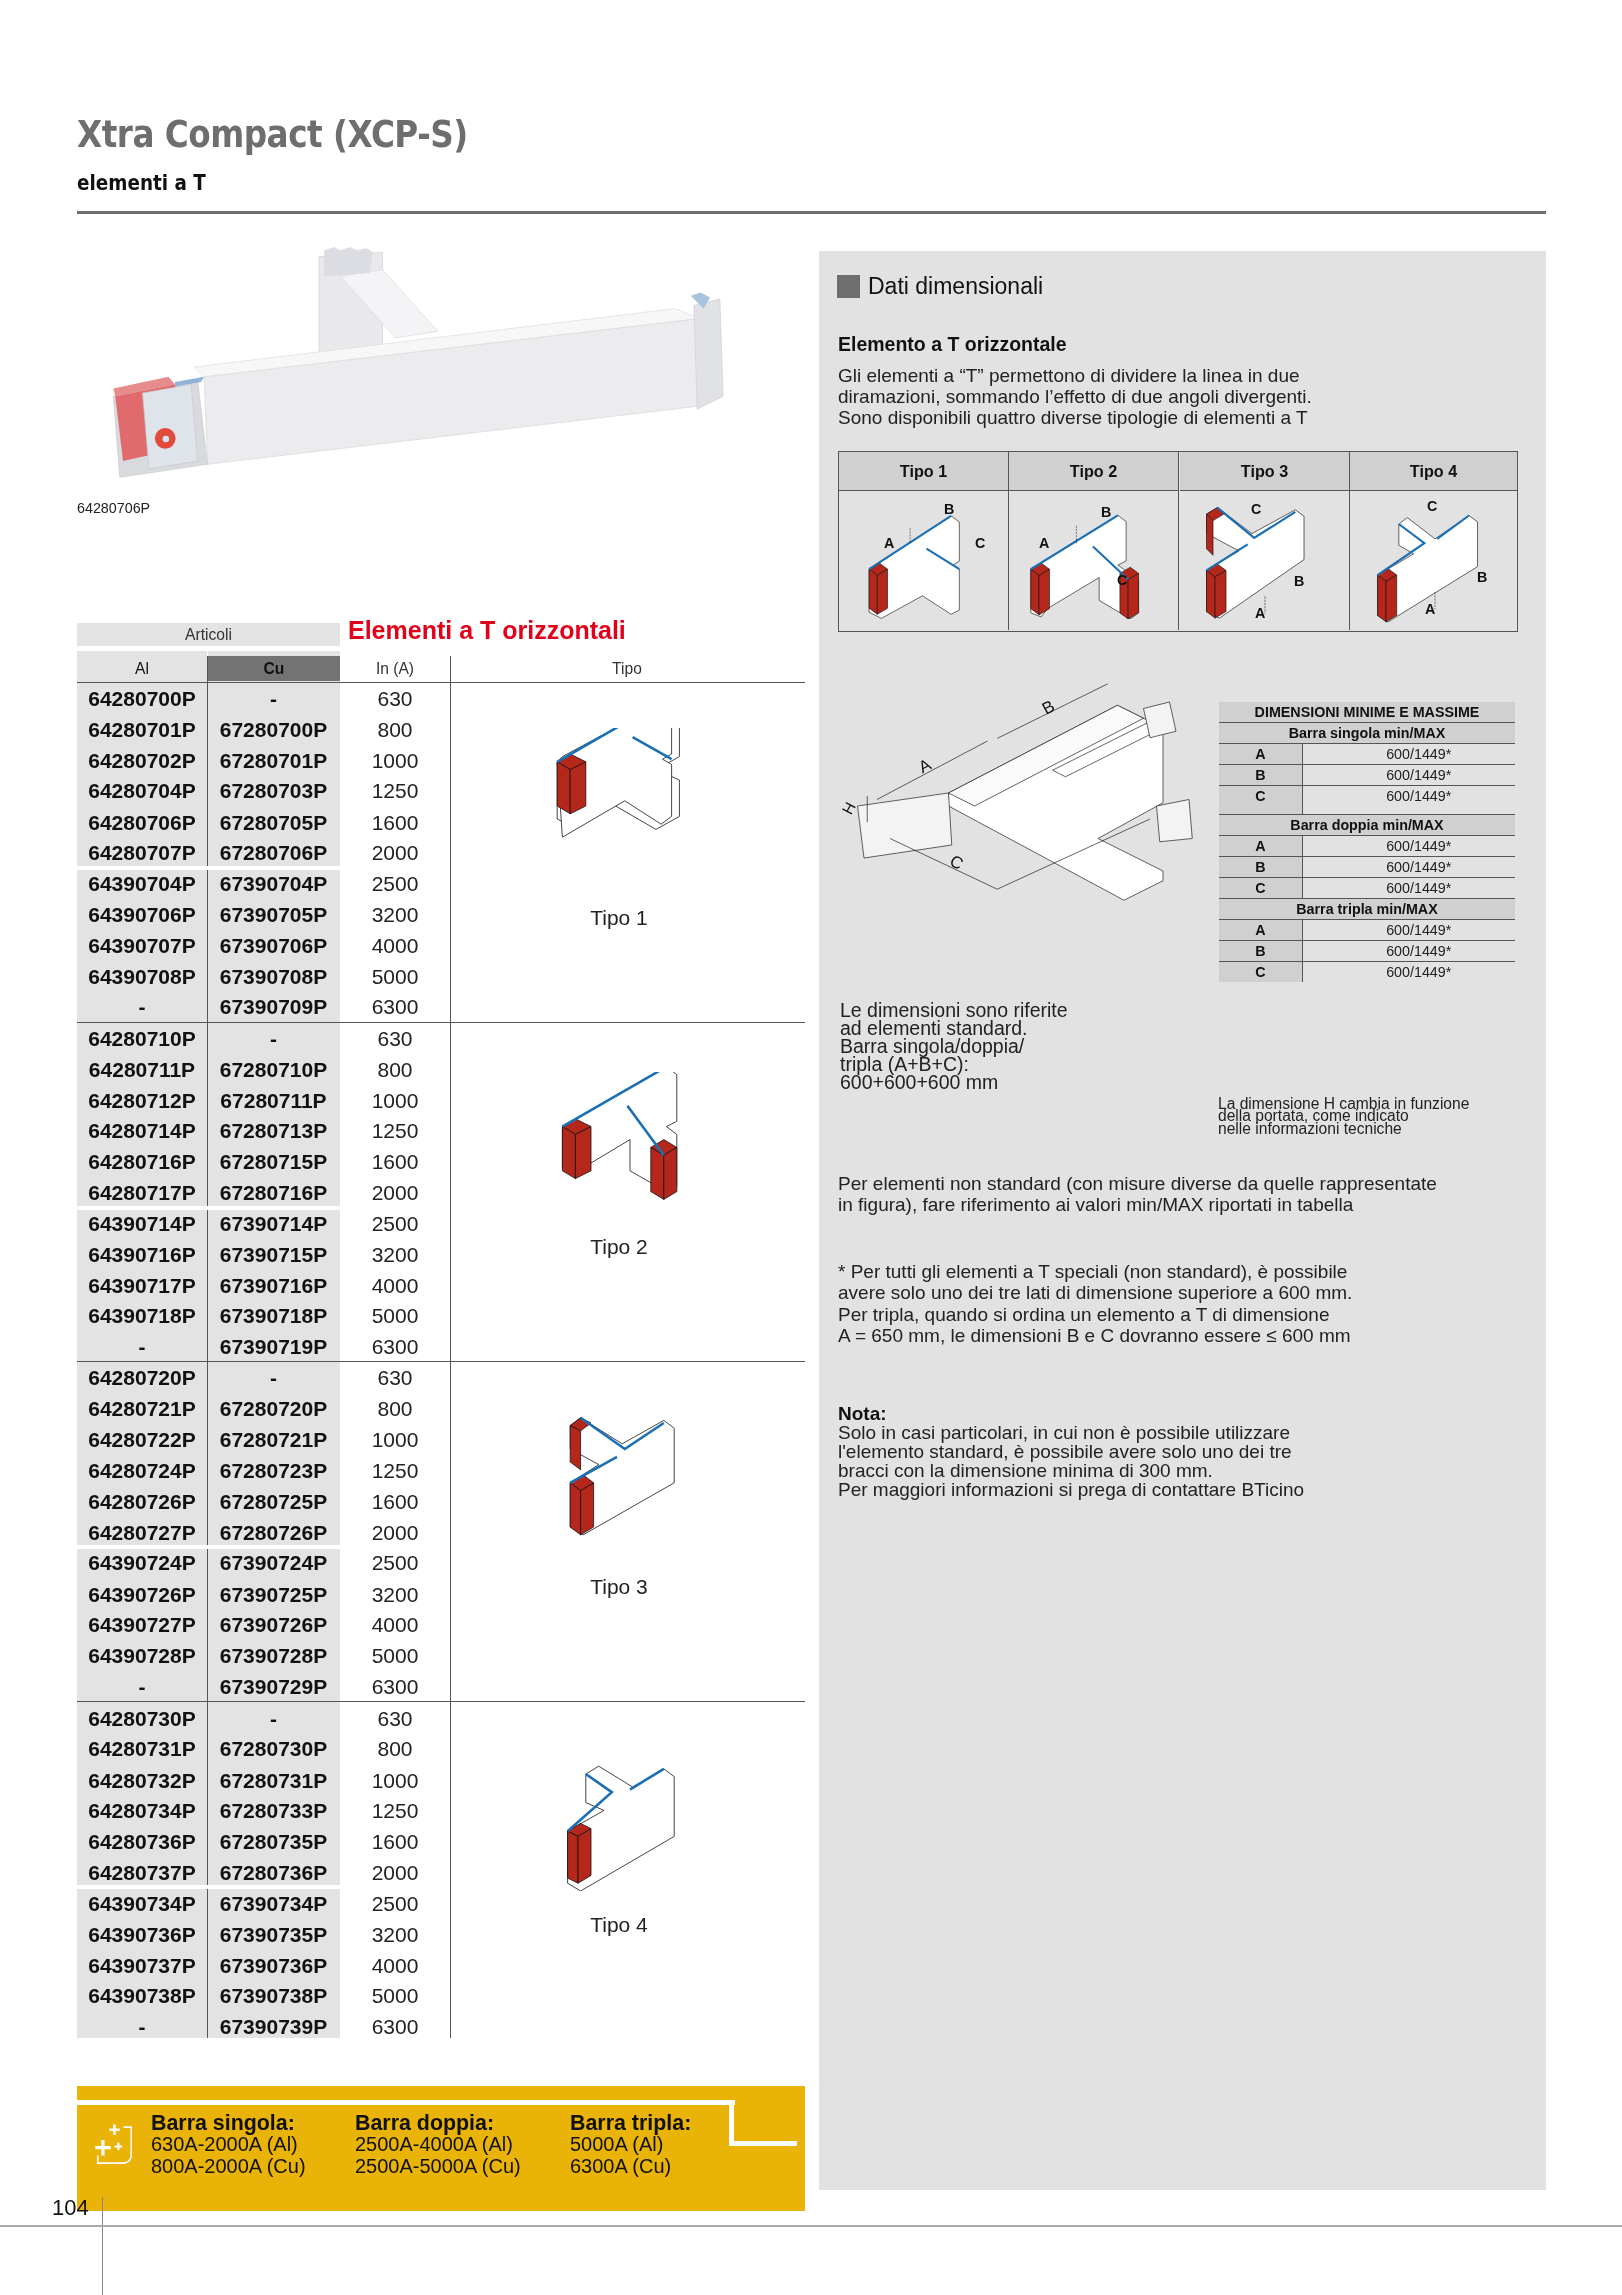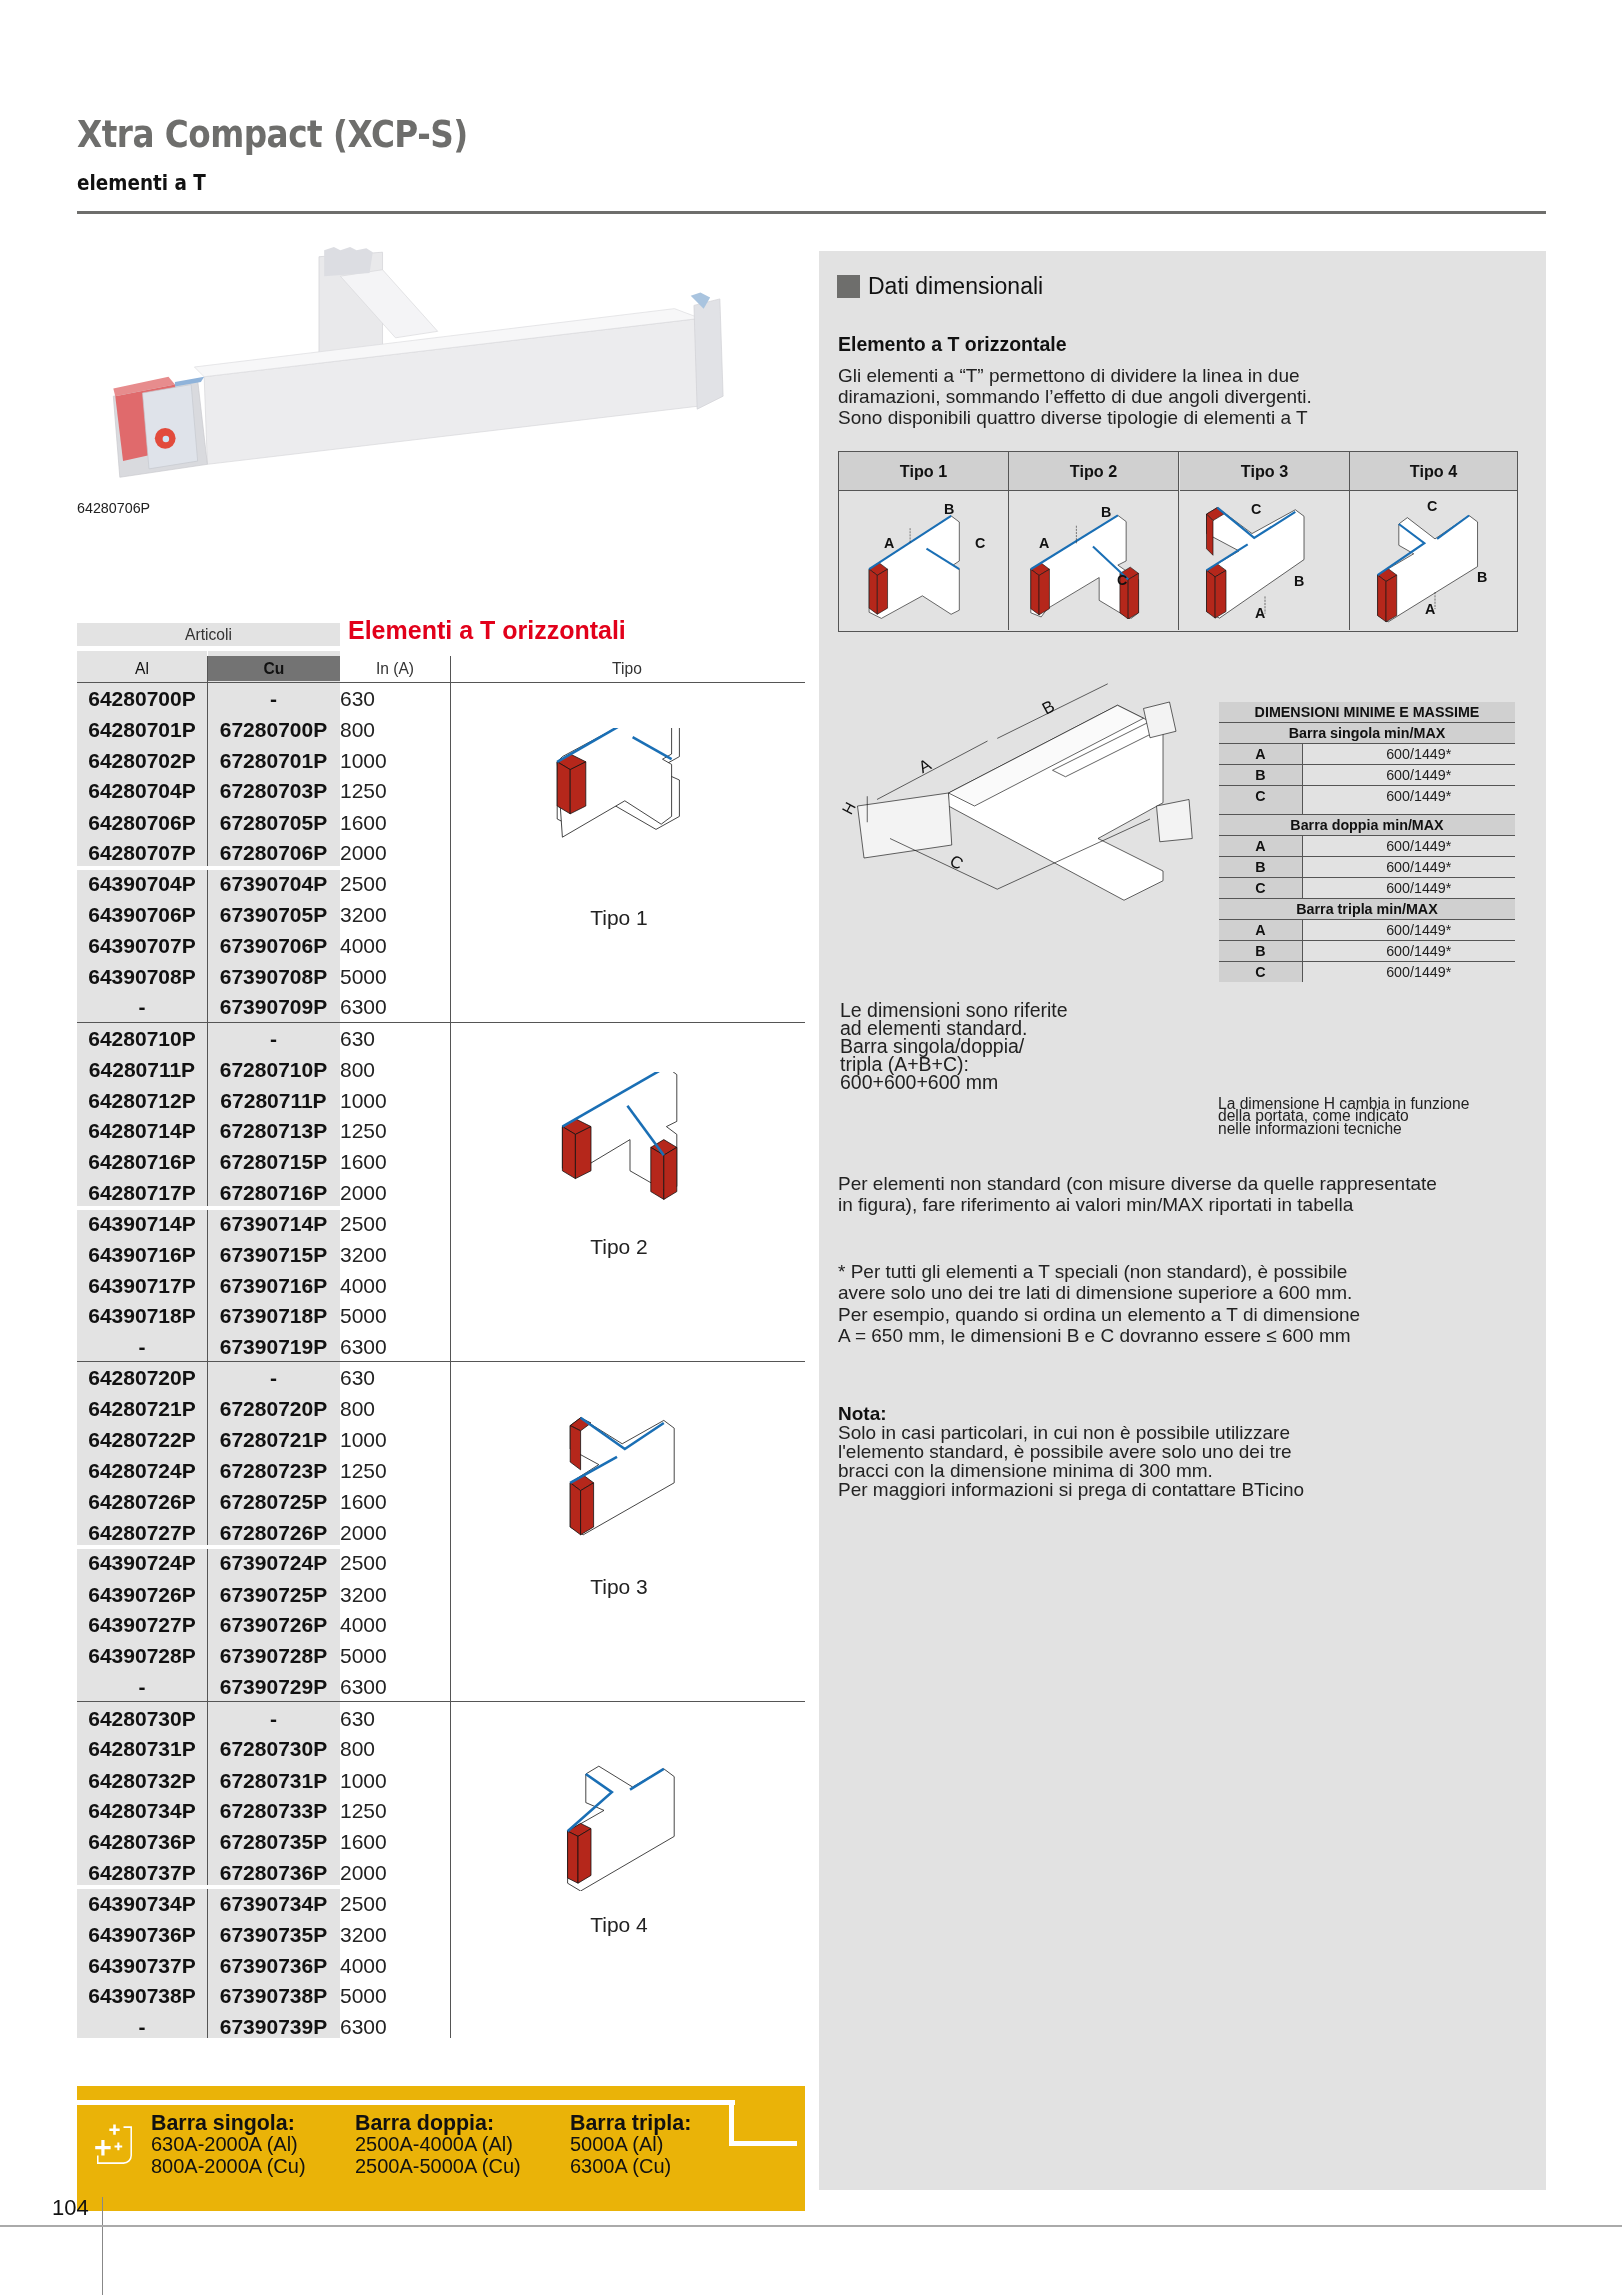--- a/index.html
+++ b/index.html
@@ -28,21 +28,21 @@
   .colhead.in { left:340px; width:110px; color:#333; }
   .colhead.tipo { left:450px; width:354px; color:#333; }
   .hline { height:1.3px; background:#555; }
   .vline { width:1.3px; background:#555; }
   .tbl-bg-al { left:77px; width:130px; background:#e3e3e3; }
   .tbl-bg-cu { left:208px; width:132px; background:#e3e3e3; }
 
   .row { position:absolute; left:77px; width:374px; height:31px; display:flex; align-items:center; }
   .row .c-al { width:130px; text-align:center; font-weight:bold; font-size:21px; }
   .row .c-cu { width:133px; text-align:center; font-weight:bold; font-size:21px; }
-  .row .c-in { width:110px; font-size:21px; color:#222; }
+  .row .c-in { width:110px; text-align:center; font-size:21px; color:#222; }
   .sep { position:absolute; left:77px; width:263px; height:3.9px; background:#fff; }
 
   .tipo-label { font-size:21px; color:#222; text-align:center; width:130px; }
   .tipo-icon { width:156px; height:130px; }
 
   
   .footbox { left:77px; top:2086px; width:728px; height:125px; background:#eab308; }
   .footbox .stripe { position:absolute; left:0; top:14.3px; width:658px; height:5.2px; background:#fff; }
   .footbox .stripe-v { position:absolute; left:652px; top:14.3px; width:5.2px; height:45px; background:#fff; }
   .footbox .stripe-h2 { position:absolute; left:652px; top:55px; width:68px; height:5.2px; background:#fff; }
@@ -600,21 +600,21 @@
 </div>
 
 <div class="abs p-text" style="top:1173px;">
   <div>Per elementi non standard (con misure diverse da quelle rappresentate</div>
   <div>in figura), fare riferimento ai valori min/MAX riportati in tabella</div>
 </div>
 
 <div class="abs p-text" style="top:1261px;">
   <div>* Per tutti gli elementi a T speciali (non standard), è possibile</div>
   <div>avere solo uno dei tre lati di dimensione superiore a 600 mm.</div>
-  <div>Per esempio, quando si ordina un elemento a T di dimensione</div>
+  <div>Per tripla, quando si ordina un elemento a T di dimensione</div>
   <div>A = 650 mm, le dimensioni B e C dovranno essere ≤ 600 mm</div>
 </div>
 
 <div class="abs p-text" style="top:1404px;line-height:19px;">
   <div style="font-weight:bold;color:#111;">Nota:</div>
   <div>Solo in casi particolari, in cui non è possibile utilizzare</div>
   <div>l'elemento standard, è possibile avere solo uno dei tre</div>
   <div>bracci con la dimensione minima di 300 mm.</div>
   <div>Per maggiori informazioni si prega di contattare BTicino</div>
 </div>

